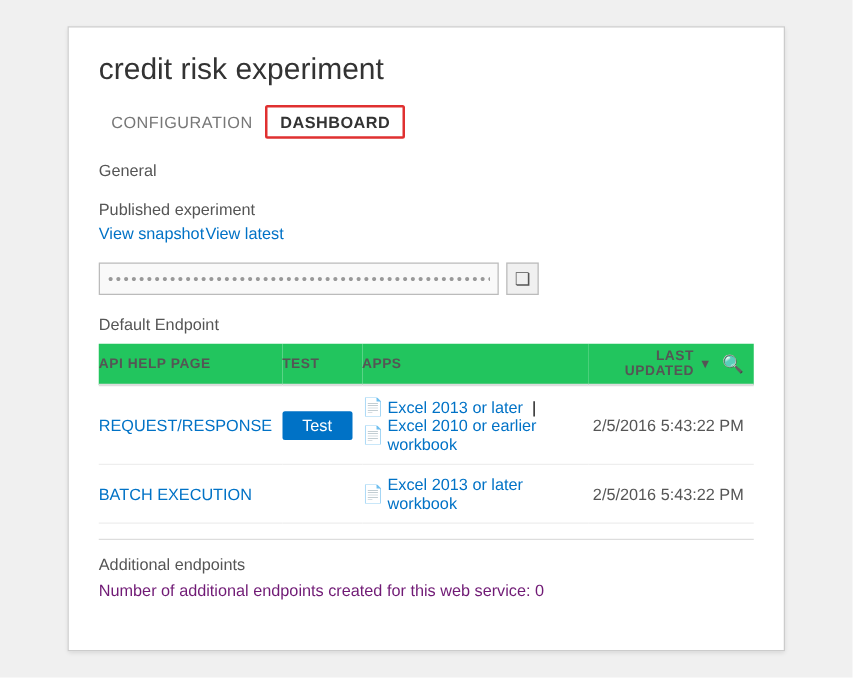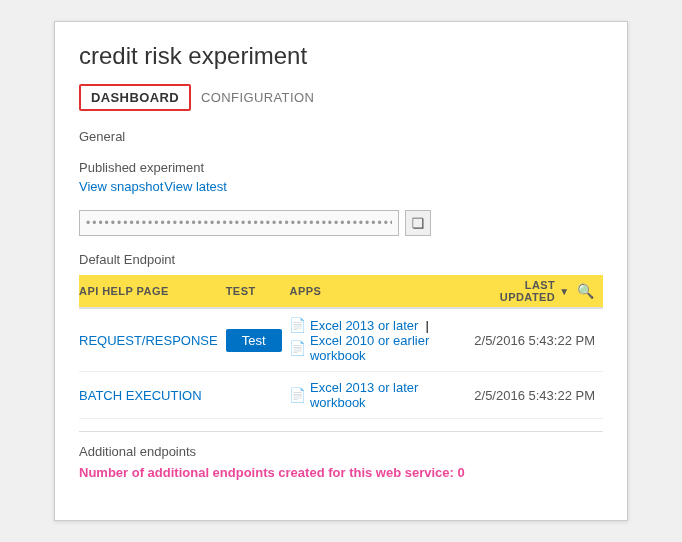--- a/index.html
+++ b/index.html
@@ -114,21 +114,21 @@
       width: 100%;
       border-collapse: collapse;
     }
     .endpoint-table th {
       text-align: left;
       font-size: 11px;
       font-weight: 600;
       color: #555;
       border-bottom: 2px solid #ddd;
       padding: 4px 8px 4px 0;
-      background: #fde047;
+      background: #22c55e;
       text-transform: uppercase;
       letter-spacing: 0.04em;
     }
     .endpoint-table th.last-updated {
       text-align: right;
       padding-right: 4px;
     }
     .endpoint-table td {
       padding: 8px 8px 8px 0;
       border-bottom: 1px solid #eee;
@@ -162,23 +162,22 @@
       text-align: right;
       color: #555;
       font-size: 12px;
       white-space: nowrap;
     }
     .additional-section .section-label {
       margin-bottom: 6px;
     }
     .additional-text {
       font-size: 13px;
-      color: #ec4899;
+      color: #701a75;
       margin-bottom: 4px;
-      font-weight: bold;
     }
     .sort-icon {
       font-size: 10px;
       color: #555;
     }
     .search-icon-btn {
       background: none;
       border: none;
       cursor: pointer;
       font-size: 14px;
@@ -203,22 +202,22 @@
     }
   </style>
 </head>
 <body>
 
 <div class="window">
 
   <h1 class="page-title">credit risk experiment</h1>
 
   <div class="tab-bar">
+    <button class="tab">CONFIGURATION</button>
     <button class="tab active">DASHBOARD</button>
-    <button class="tab">CONFIGURATION</button>
   </div>
 
   <div class="section">
     <div class="section-label">General</div>
   </div>
 
   <div class="section">
     <div class="sub-label">Published experiment</div>
     <div class="published-links">
       <a class="link">View snapshot</a>

